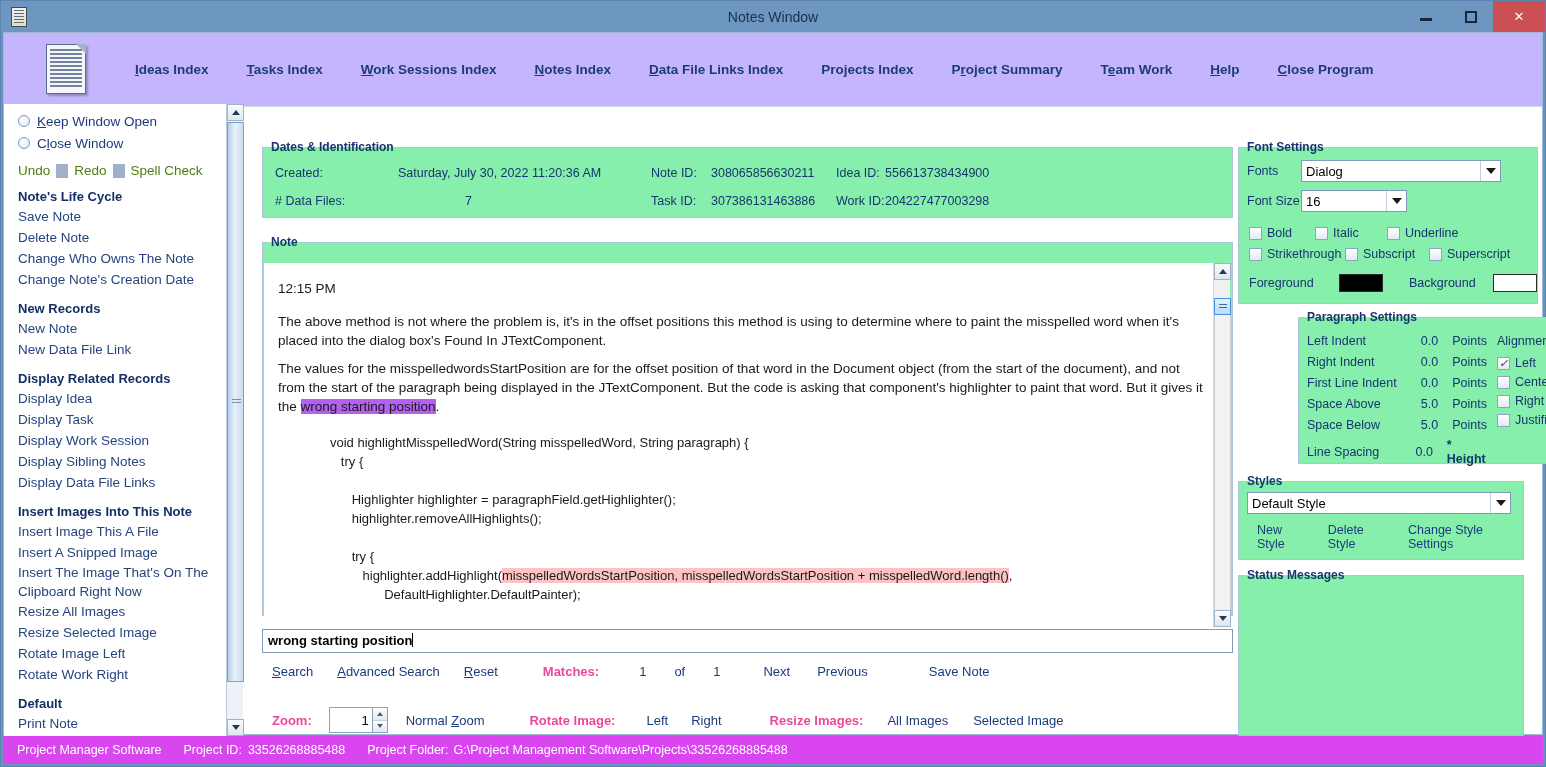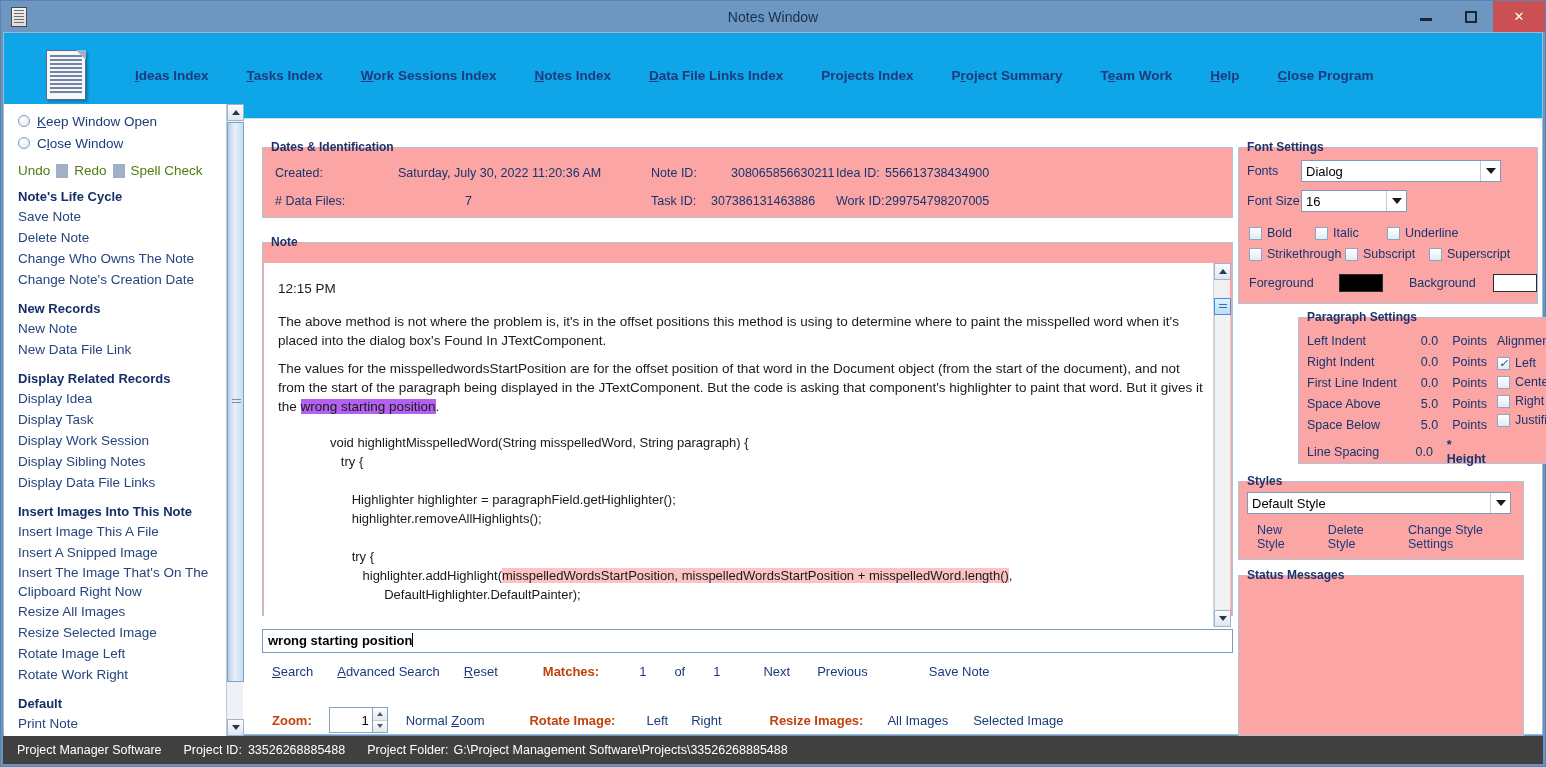--- a/index.html
+++ b/index.html
@@ -58,23 +58,23 @@
   .client {
     position: absolute; top: 31px; left: 2px;
     width: 1540px; height: 703px;
     background: #ffffff;
     border: 1px solid #9cb8d4;
   }
 
   
   .menubar {
     position: absolute; top: 0; left: 0;
-    width: 100%; height: 86px;
+    width: 100%; height: 74px;
     display: flex; align-items: center;
-    background: #0ea5e9;
+    background: #c4b5fd;
     border-bottom: 1px solid #d2dbe6;
     text-align: right;
   }
   .doc-icon {
     margin-left: 42px; margin-right: 24px;
     width: 46px; height: 52px;
     position: relative;
     flex: 0 0 auto;
   }
   .doc-icon .page {
@@ -175,21 +175,21 @@
 
   
   .center {
     position: absolute; left: 258px; top: 71px;
     width: 978px; height: 632px;
   }
   fieldset.panel {
     position: absolute;
     margin: 0; padding: 0;
     border: 1px solid #aac4dd;
-    background: #fca5a5;
+    background: #86efac;
   }
   fieldset.panel > legend {
     font-size: 12px; font-weight: bold; color: #17356f;
     padding: 0 4px; margin-left: 4px;
   }
   
   #dates-panel { left: 0; top: 36px; width: 971px; height: 78px; }
   .dates-grid {
     position: relative; width: 100%; height: 100%;
     font-size: 12.5px; color: #17356f;
@@ -254,21 +254,21 @@
     background: #000; vertical-align: -2px;
   }
   .toolbar-row {
     position: absolute; left: 0; width: 971px;
     font-size: 13px; color: #1b3b7a;
     display: flex; align-items: center;
   }
   #row-search { top: 560px; }
   #row-zoom { top: 603px; }
   .tb-link { cursor: default; }
-  .tb-lab { font-weight: bold; color: #c2410c; }
+  .tb-lab { font-weight: bold; color: #ec4899; }
   .spin {
     display: inline-flex; align-items: stretch;
     border: 1px solid #8aa3bd; height: 26px; background: #fff;
   }
   .spin input {
     width: 42px; border: none; outline: none; text-align: right;
     font-size: 13px; font-family: "Liberation Sans", sans-serif;
     padding-right: 3px; color: #000;
   }
   .spin-btns { display: flex; flex-direction: column; width: 15px; border-left: 1px solid #8aa3bd; }
@@ -314,21 +314,21 @@
     font-size: 11px; color: #14325f; line-height: 1;
   }
   .swatch { width: 44px; height: 18px; border: 1px solid #2b2b2b; }
   .pg-row { display: flex; align-items: center; font-size: 12.5px; color: #17356f; height: 21px; }
   .link-sm { font-size: 12.5px; color: #1b3b7a; cursor: default; }
 
   
   .statusbar {
     position: absolute; left: 2px; bottom: 2px;
     width: 1540px; height: 28px;
-    background: #404040;
+    background: #d946ef;
     color: #ffffff; font-size: 12.5px;
     display: flex; align-items: center;
   }
   .statusbar span { margin-left: 14px; }
 </style>
 </head>
 <body>
 
 <div id="app">
 
@@ -431,28 +431,28 @@
 
       <fieldset class="panel" id="dates-panel">
         <legend>Dates &amp; Identification</legend>
         <div class="dates-grid">
           <div class="d-lab" style="left:12px;top:12px">Created:</div>
           <div class="d-val" style="left:135px;top:12px">Saturday, July 30, 2022  11:20:36 AM</div>
           <div class="d-lab" style="left:12px;top:40px"># Data Files:</div>
           <div class="d-val" style="left:202px;top:40px">7</div>
 
           <div class="d-lab" style="left:388px;top:12px">Note ID:</div>
-          <div class="d-val" style="left:468px;top:12px">308065856630211</div>
+          <div class="d-val" style="left:448px;top:12px">308065856630211</div>
           <div class="d-lab" style="left:573px;top:12px">Idea ID:</div>
           <div class="d-val" style="left:622px;top:12px">556613738434900</div>
 
           <div class="d-lab" style="left:388px;top:40px">Task ID:</div>
           <div class="d-val" style="left:448px;top:40px">307386131463886</div>
           <div class="d-lab" style="left:573px;top:40px">Work ID:</div>
-          <div class="d-val" style="left:622px;top:40px">299754798207005</div>
+          <div class="d-val" style="left:622px;top:40px">204227477003298</div>
         </div>
       </fieldset>
 
       <fieldset class="panel" id="note-panel">
         <legend>Note</legend>
         <div class="note-body">
           <p class="note-time">12:15 PM</p>
           <p>The above method is not where the problem is, it's in the offset positions this method is using to determine where to paint the misspelled word when it's placed into the dialog box's Found In JTextComponent.</p>
           <p><span>The values for the misspelledwordsStartPosition are for the offset position of that word in the Document object (from the start of the document), and not from the start of the paragraph being displayed in the JTextComponent. But the code is  asking that component's highlighter to paint that word. But it gives it the </span><span class="hl-purple">wrong starting position</span><span>.</span></p>
           <div class="code-block">

